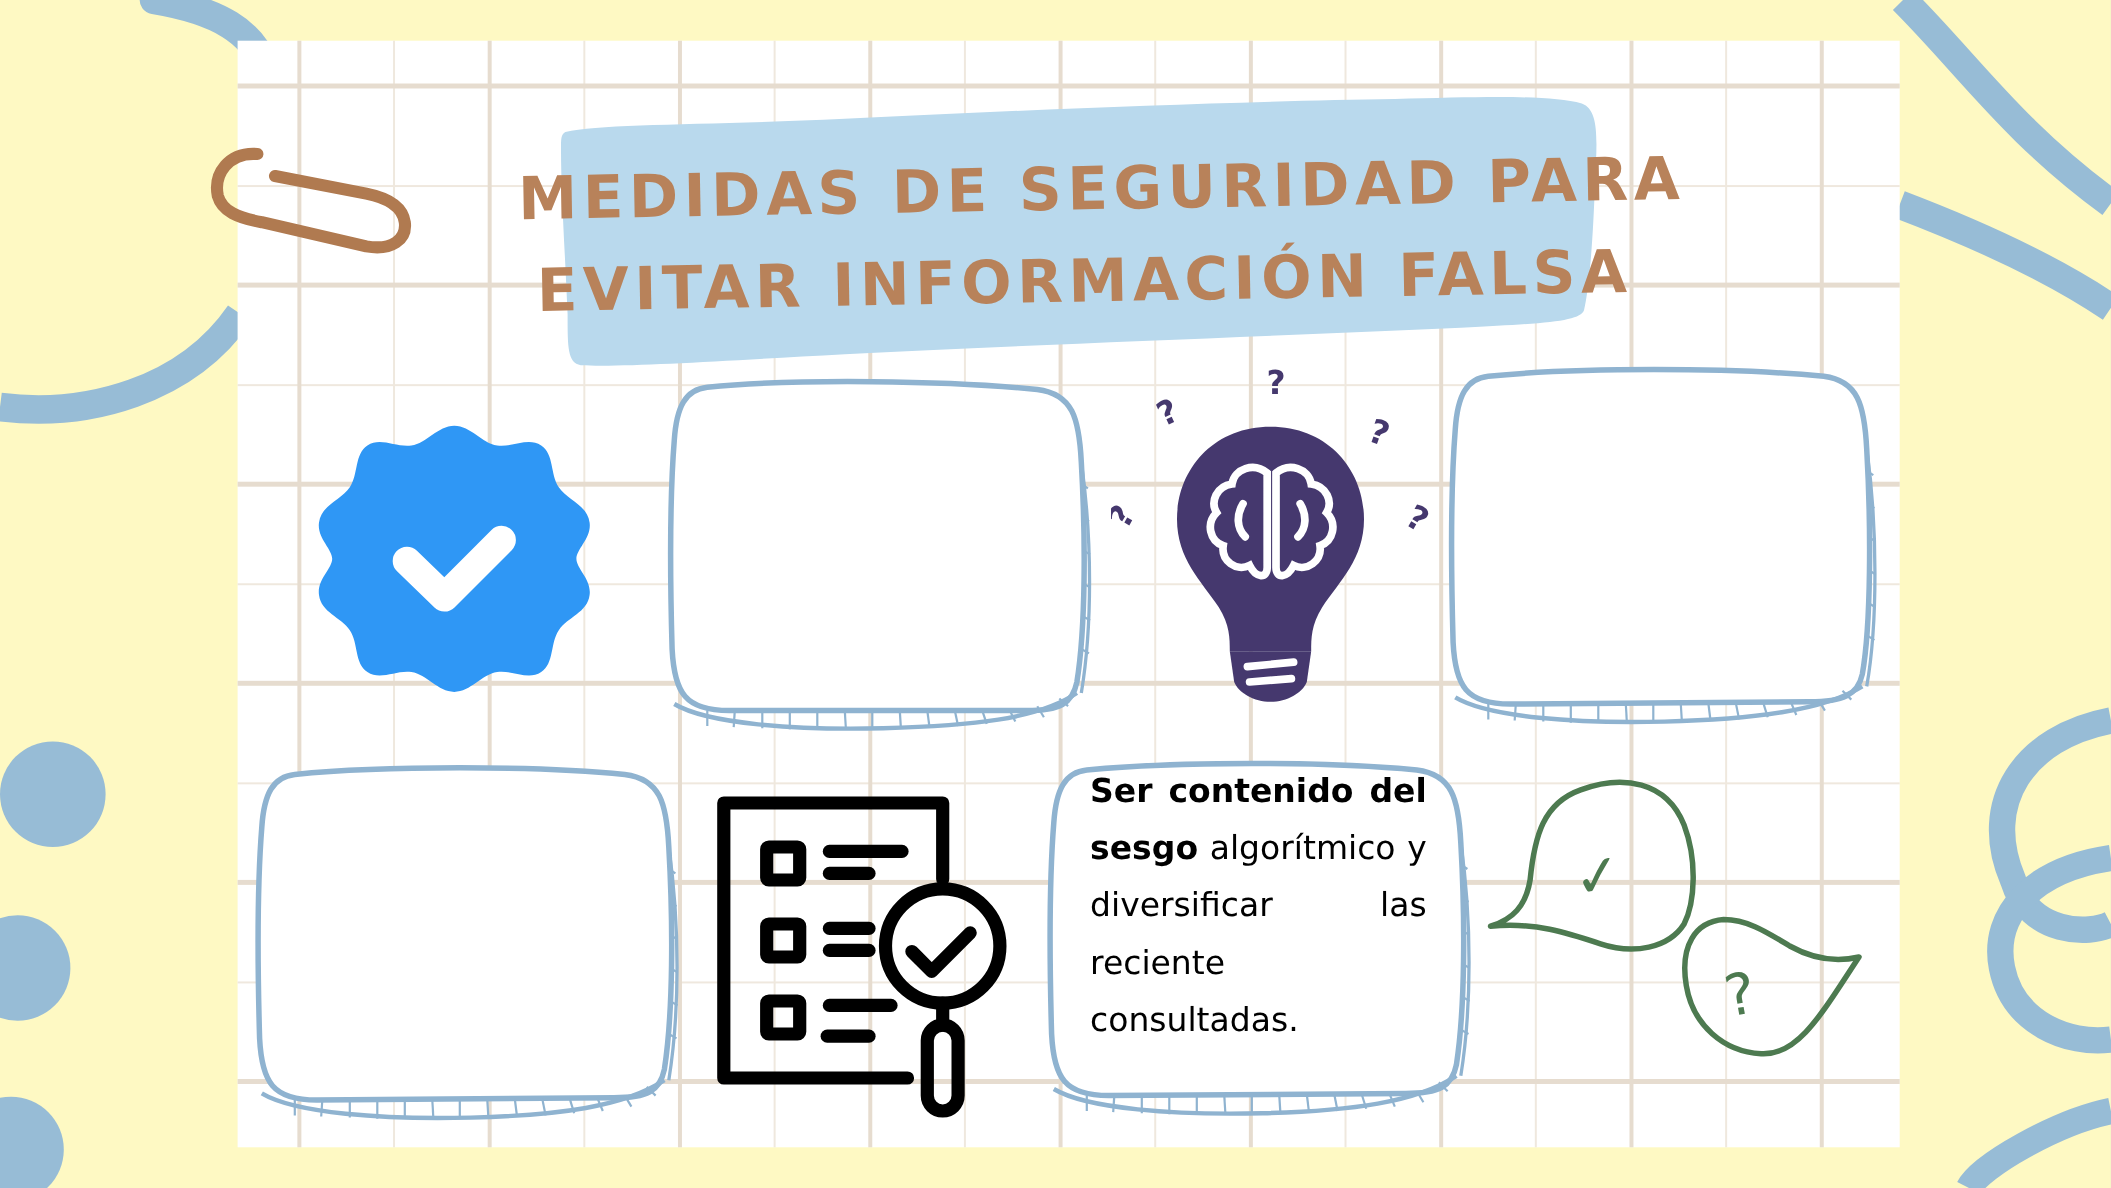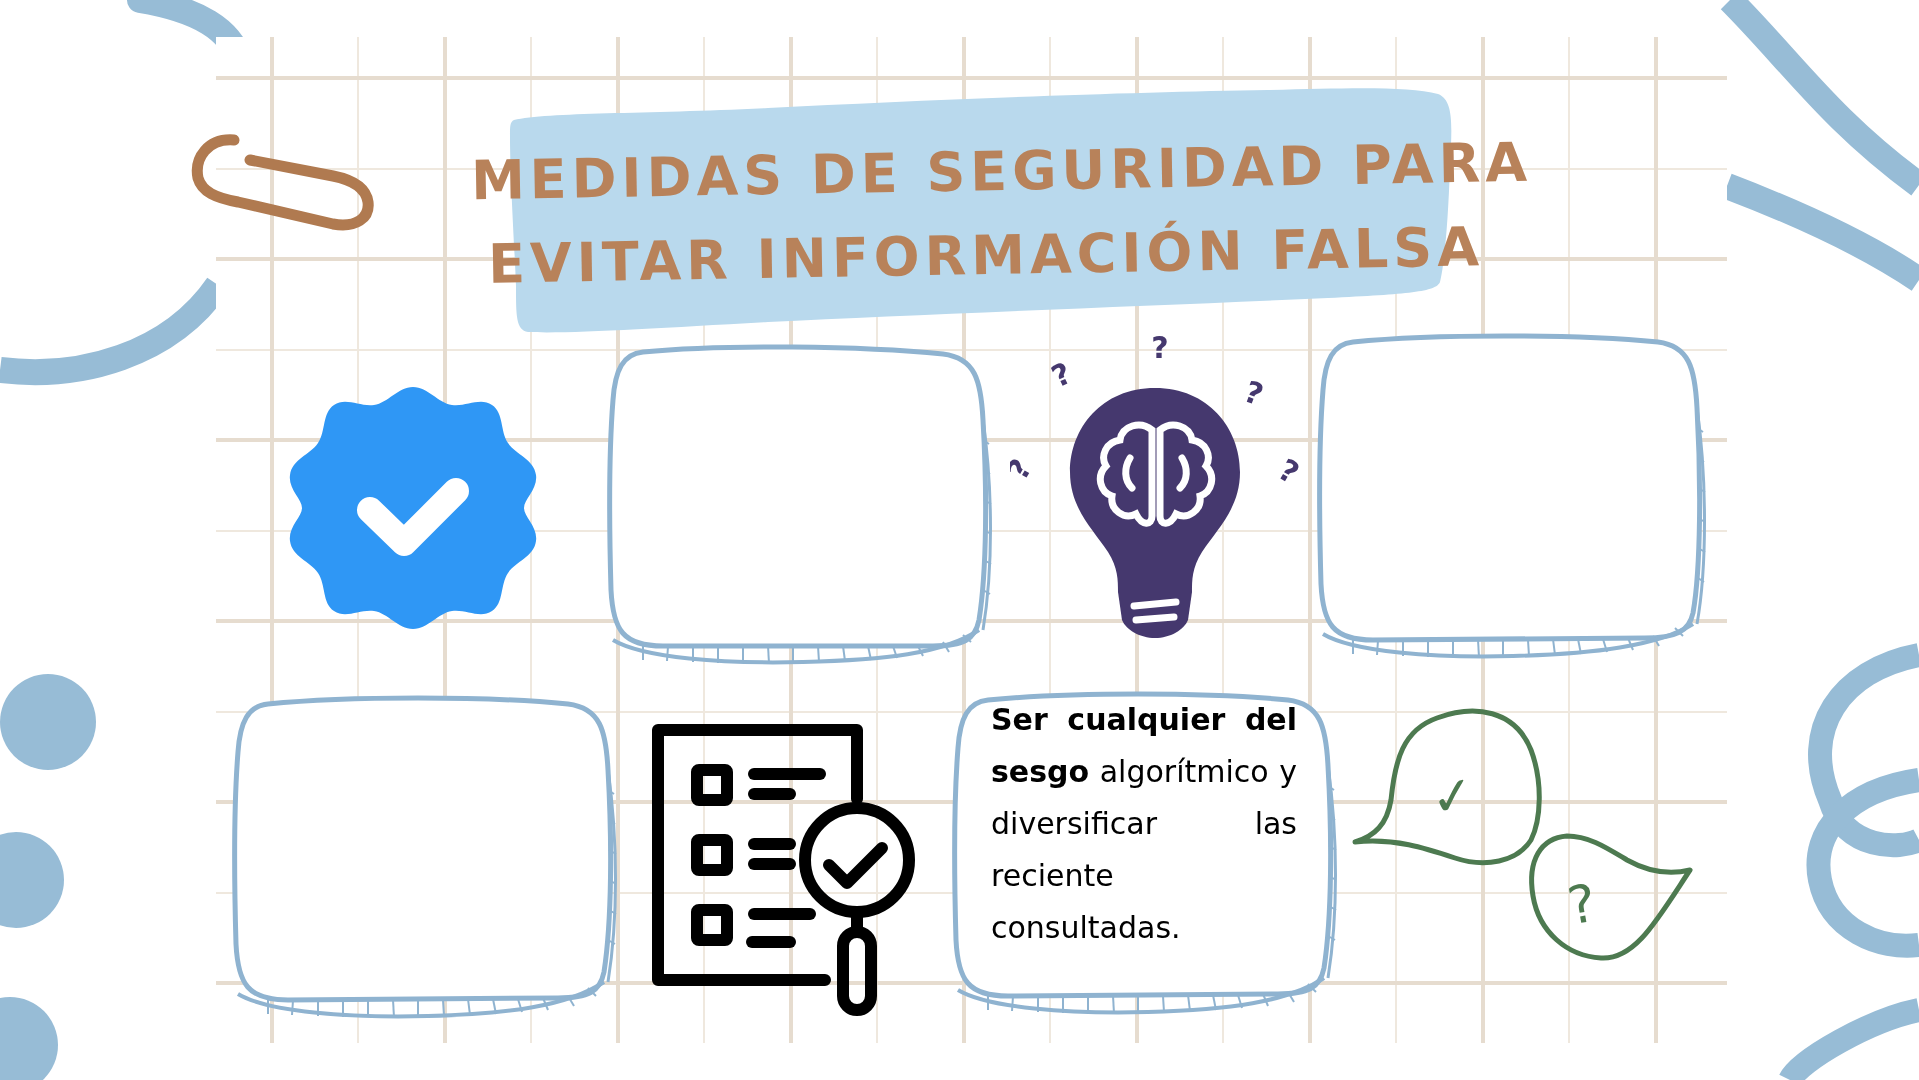--- a/index.html
+++ b/index.html
@@ -7,21 +7,21 @@
       padding: 0;
       width: 1919px;
       height: 1080px;
       overflow: hidden;
       background: #bad9ec;
     }
     .stage {
       position: relative;
       width: 1919px;
       height: 1080px;
-      background: #ffffff;
+      background: #fef9c3;
       overflow: hidden;
     }
     .bg-deco {
       position: absolute;
       left: 0; top: 0;
       width: 1919px; height: 1080px;
     }
     .paper {
       position: absolute;
       left: 216px;
@@ -293,21 +293,21 @@
           <line x1="360" y1="298" x2="368" y2="306"></line>
         <line x1="380" y1="100" x2="386" y2="104"></line>
           <line x1="381" y1="130" x2="387" y2="134"></line>
           <line x1="381" y1="160" x2="388" y2="164"></line>
         <line x1="381" y1="190" x2="388" y2="194"></line>
           <line x1="381" y1="220" x2="388" y2="224"></line>
           <line x1="380" y1="250" x2="387" y2="254"></line>
       </g>
     </svg>
     <div class="card-text" style="left:43px;top:8px;width:306px;">
-      <b>Ser cualquier del sesgo</b><span> algorítmico y diversificar las reciente consultadas.</span>
+      <b>Ser contenido del sesgo</b><span> algorítmico y diversificar las reciente consultadas.</span>
     </div>
   </div>
 
   <svg class="icon" style="left:1345px;top:700px;" width="360" height="270" viewBox="0 0 360 270">
     <g fill="none" stroke="#4d7a50" stroke-width="5" stroke-linecap="round" stroke-linejoin="round">
       <path d="M10,142 C30,136 42,124 46,100 C50,60 58,30 92,18 C130,4 170,10 186,50 C198,82 196,120 186,140 C172,162 140,168 110,158 C80,148 50,138 10,142 Z"></path>
       <path d="M345,170 C320,176 300,170 282,160 C262,148 244,136 222,136 C196,138 182,160 188,196 C194,232 222,256 256,258 C290,260 312,220 345,170 Z"></path>
     </g>
     <g font-family="DejaVu Sans, sans-serif" fill="#4d7a50">
       <text x="110" y="114" font-size="52" text-anchor="middle" transform="rotate(-8 110 114)">✓</text>

